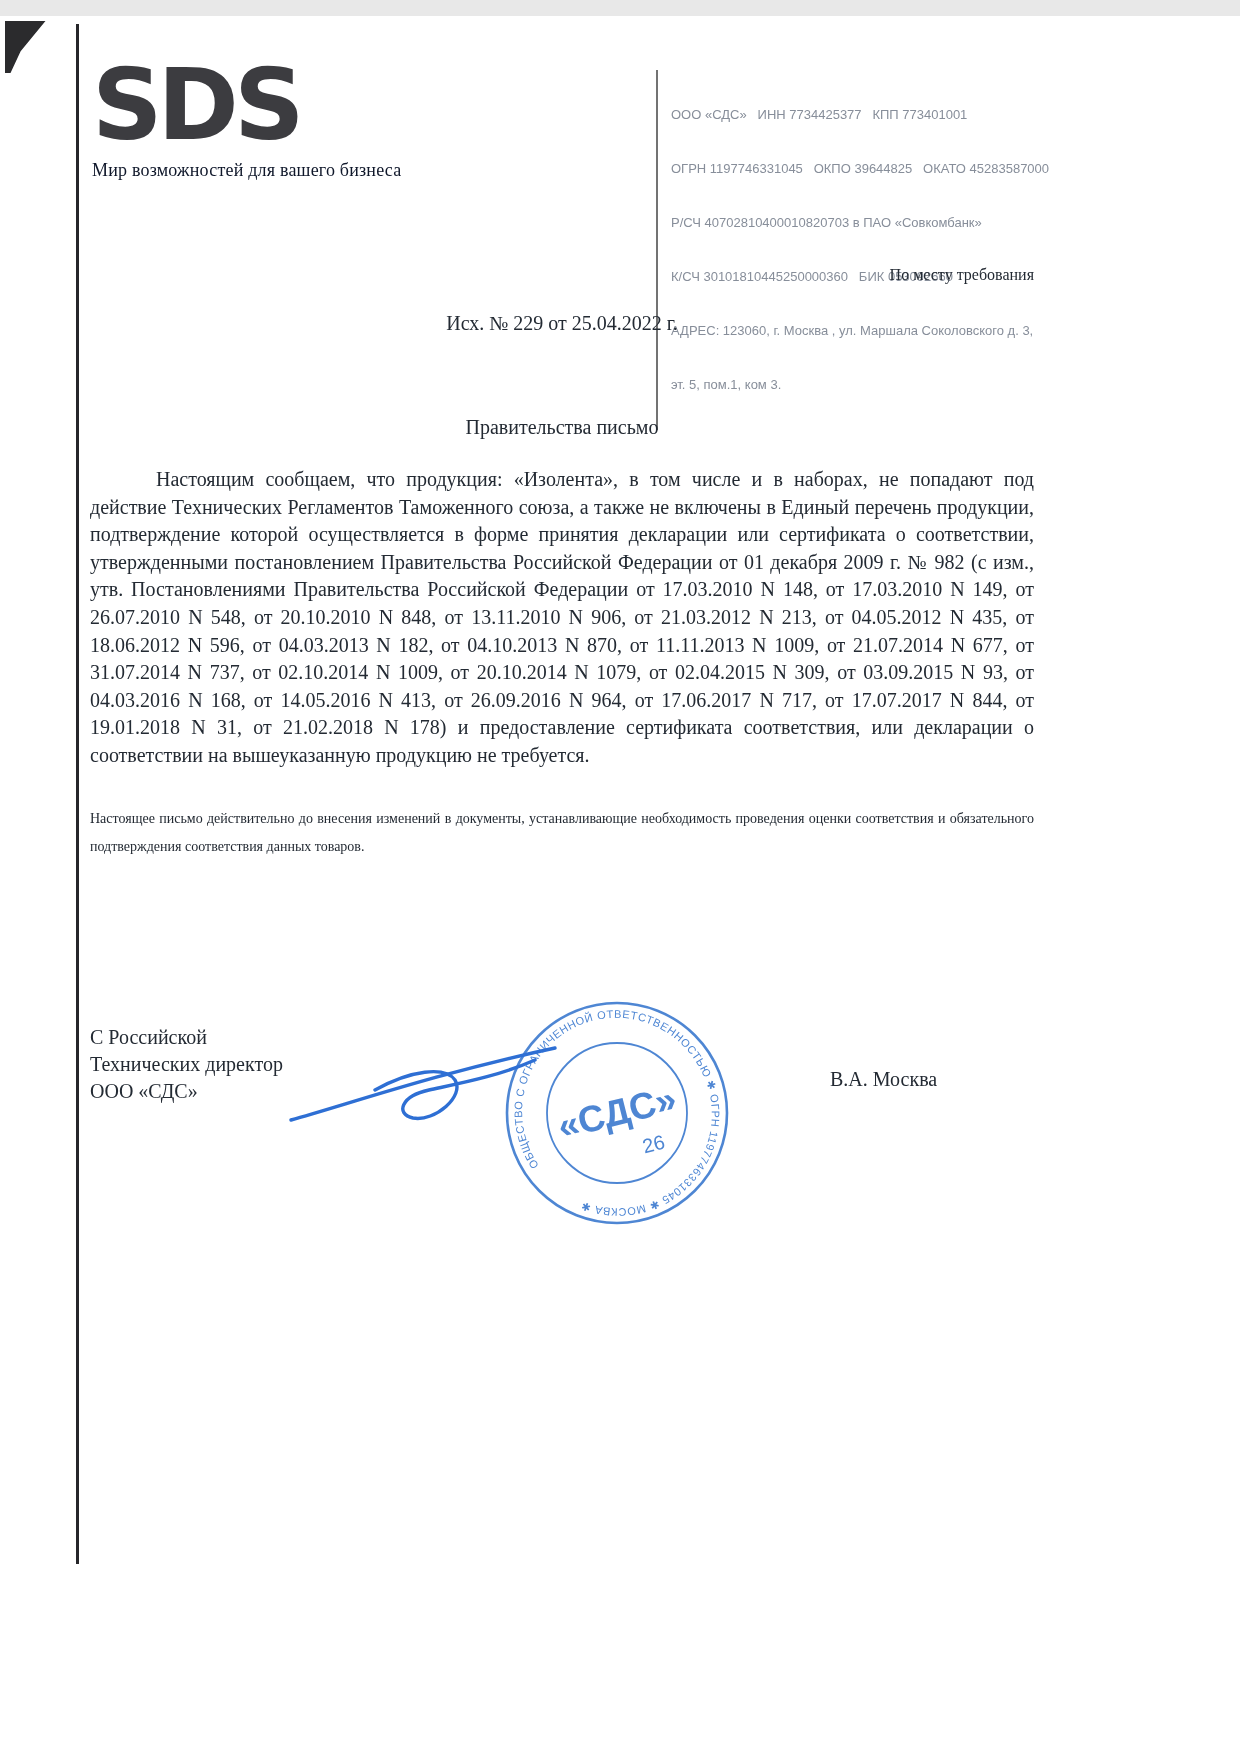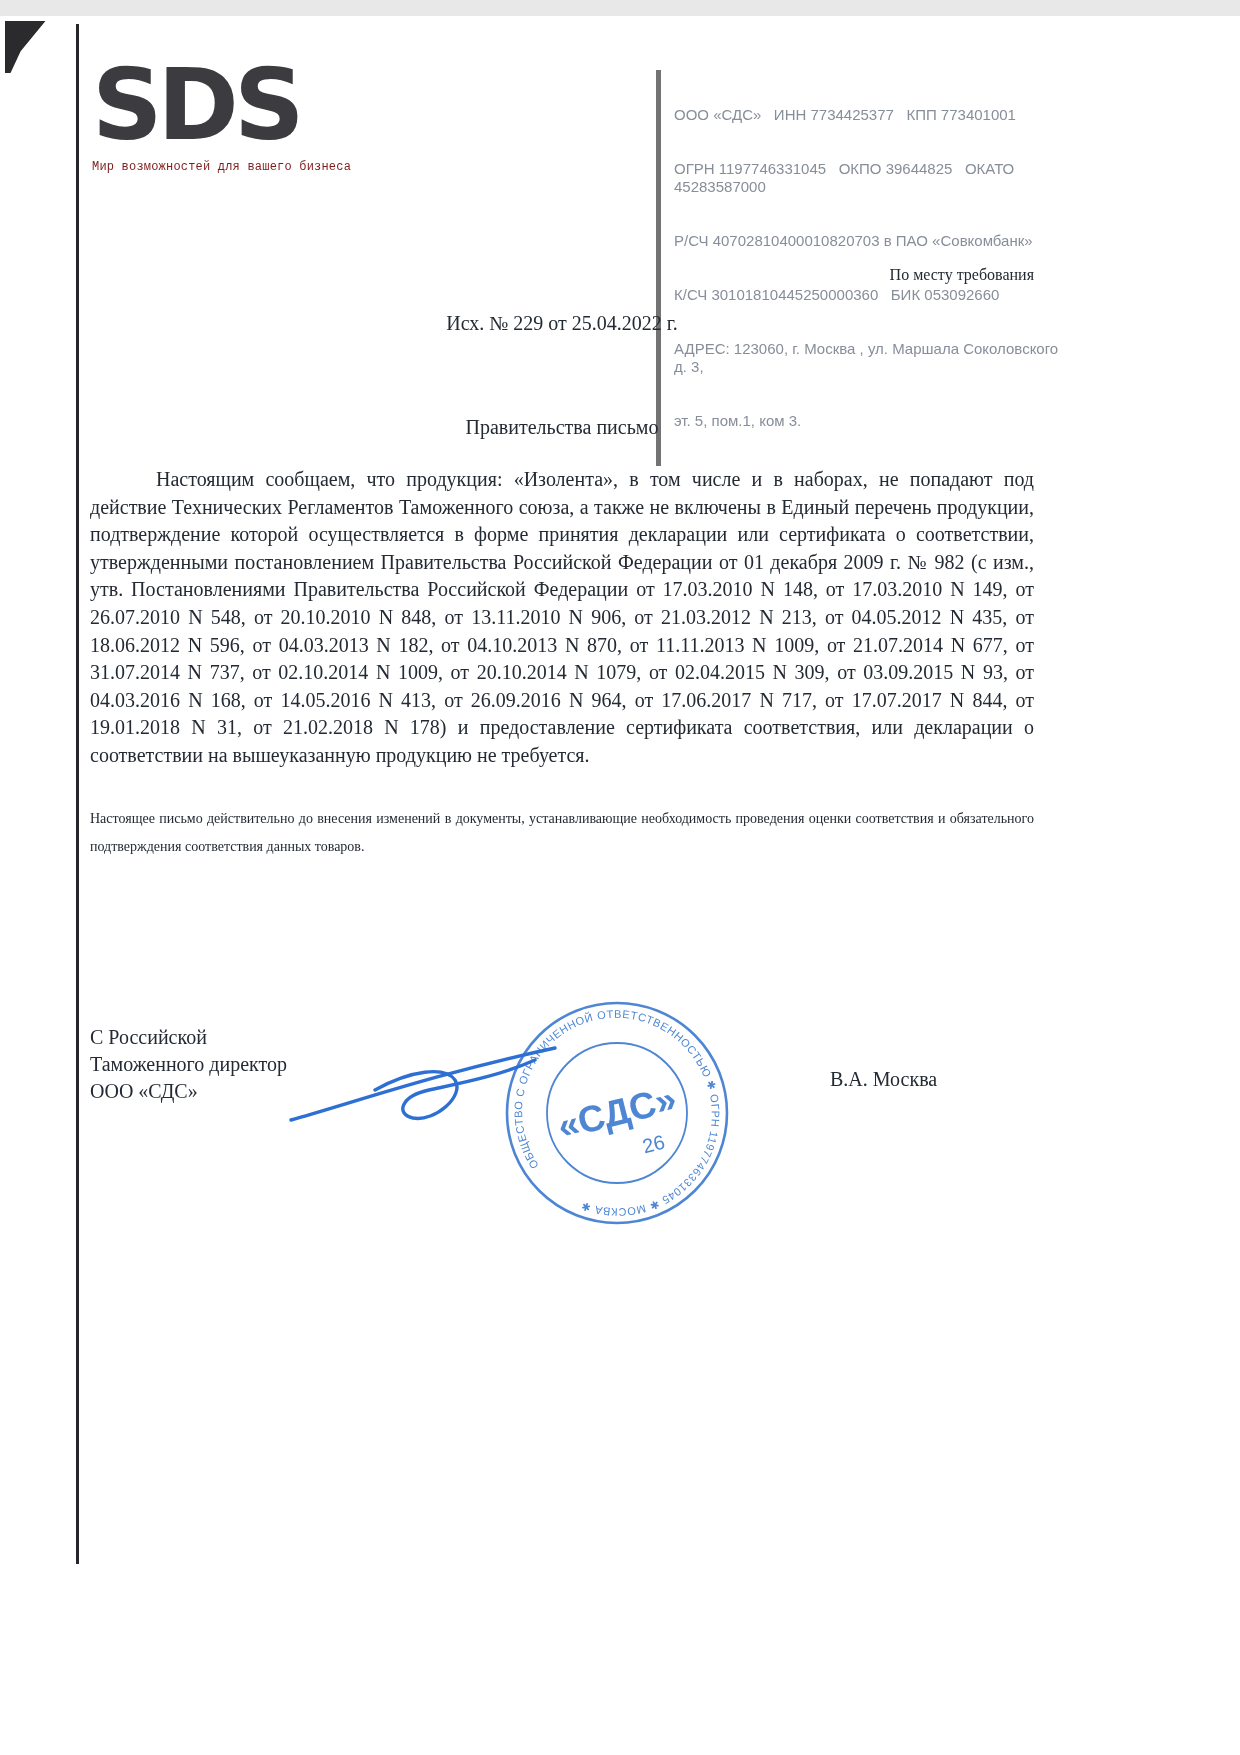--- a/index.html
+++ b/index.html
@@ -25,29 +25,29 @@
   }
 
   
   .logo-block { position:absolute; left:92px; top:40px; }
   .logo-text {
     font-family:"DejaVu Sans", sans-serif;
     font-weight:900; font-size:98px; line-height:1.0;
     letter-spacing:-5px; color:#3c3c40;
   }
   .logo-tagline {
-    font-family:Liberation Mono, monospace;
-    font-size:12px; color:#7f1d1d; margin-top:6px; letter-spacing:0.2px;
+    font-family:Liberation Serif, serif;
+    font-size:18px; color:#0f172a; margin-top:6px; letter-spacing:0.2px;
   }
 
   .details {
     position:absolute; left:656px; top:54px; width:400px;
     font-family:"Liberation Sans", sans-serif;
-    font-size:15px; line-height:18px; color:#878e9a;
-    border-left:5px solid #737373; padding-left:13px;
+    font-size:13px; line-height:18px; color:#878e9a;
+    border-left:2px solid #737373; padding-left:13px;
     white-space:pre-wrap;
   }
 
   
   .recipient {
     position:absolute; left:90px; top:250px; width:944px;
     text-align:right; font-size:16px;
   }
   .reference {
     position:absolute; left:90px; top:296px; width:944px;
@@ -105,21 +105,21 @@
 
   <div class="recipient">По месту требования</div>
   <div class="reference">Исх. № 229 от 25.04.2022 г.</div>
 
   <div class="letter-title">Правительства письмо</div>
   <div class="para1">Настоящим сообщаем, что продукция: «Изолента», в том числе и в наборах, не попадают под действие Технических Регламентов Таможенного союза, а также не включены в Единый перечень продукции, подтверждение которой осуществляется в форме принятия декларации или сертификата о соответствии, утвержденными постановлением Правительства Российской Федерации от 01 декабря 2009 г. № 982 (с изм., утв. Постановлениями Правительства Российской Федерации от 17.03.2010 N 148, от 17.03.2010 N 149, от 26.07.2010 N 548, от 20.10.2010 N 848, от 13.11.2010 N 906, от 21.03.2012 N 213, от 04.05.2012 N 435, от 18.06.2012 N 596, от 04.03.2013 N 182, от 04.10.2013 N 870, от 11.11.2013 N 1009, от 21.07.2014 N 677, от 31.07.2014 N 737, от 02.10.2014 N 1009, от 20.10.2014 N 1079, от 02.04.2015 N 309, от 03.09.2015 N 93, от 04.03.2016 N 168, от 14.05.2016 N 413, от 26.09.2016 N 964, от 17.06.2017 N 717, от 17.07.2017 N 844, от 19.01.2018 N 31, от 21.02.2018 N 178) и предоставление сертификата соответствия, или декларации о соответствии на вышеуказанную продукцию не требуется.</div>
   <div class="para2">Настоящее письмо действительно до внесения изменений в документы, устанавливающие необходимость проведения оценки соответствия и обязательного подтверждения соответствия данных товаров.</div>
 
   <div class="closing">
     <div>С Российской</div>
-    <div>Таможенного директор</div>
+    <div>Технических директор</div>
     <div>ООО «СДС»</div>
   </div>
 
   <svg class="stamp-svg" viewBox="0 0 240 240">
     <defs>
       <path id="ring-path" d="M 31.7,152.2 A 94,94 0 1 1 208.3,87.8 A 94,94 0 1 1 31.7,152.2" fill="none"></path>
     </defs>
     <circle cx="120" cy="120" r="110" fill="none" stroke="#3f7cd0" stroke-width="2.6"></circle>
     <circle cx="120" cy="120" r="70" fill="none" stroke="#3f7cd0" stroke-width="1.8"></circle>
     <g transform="rotate(-14 120 120)" fill="#3f7cd0">

